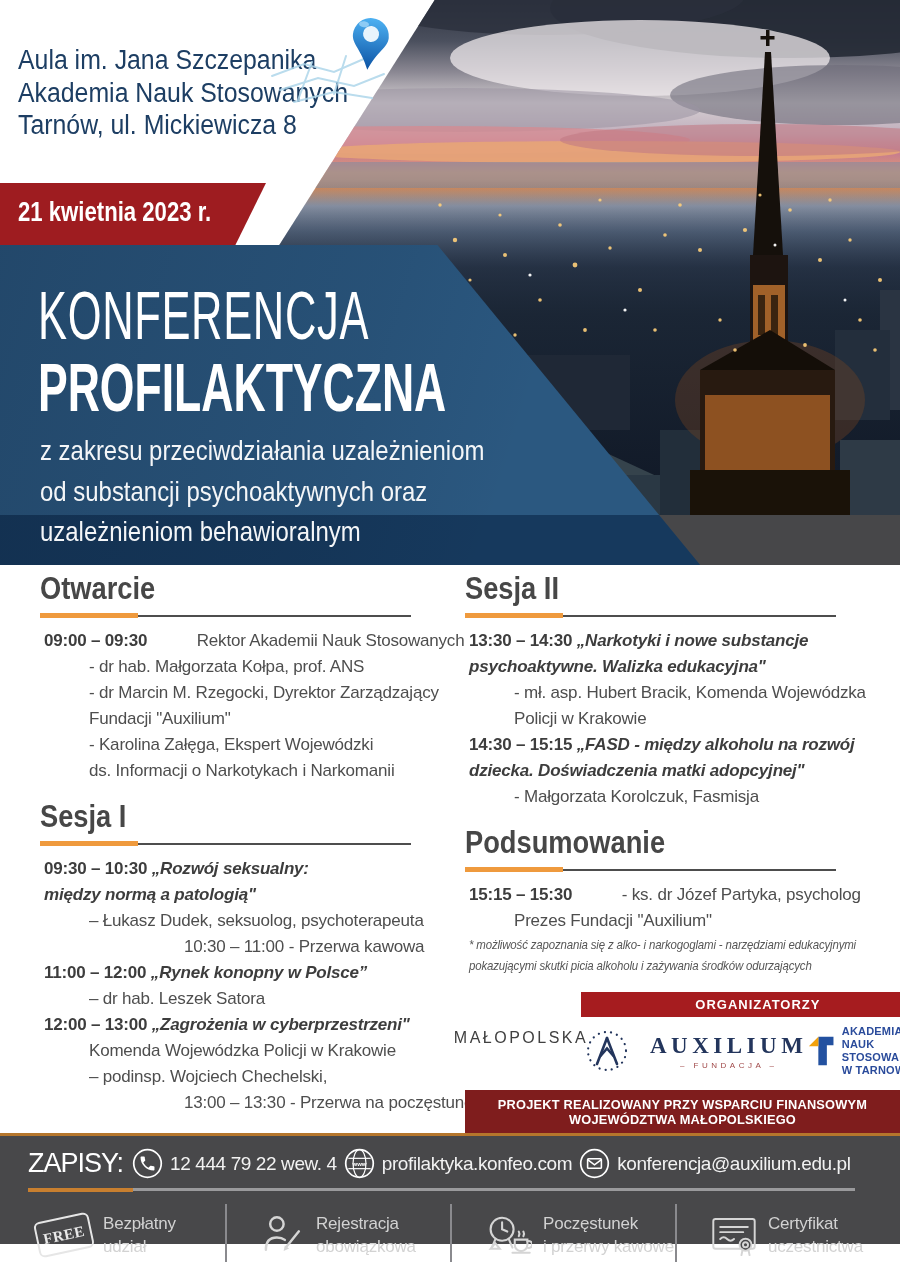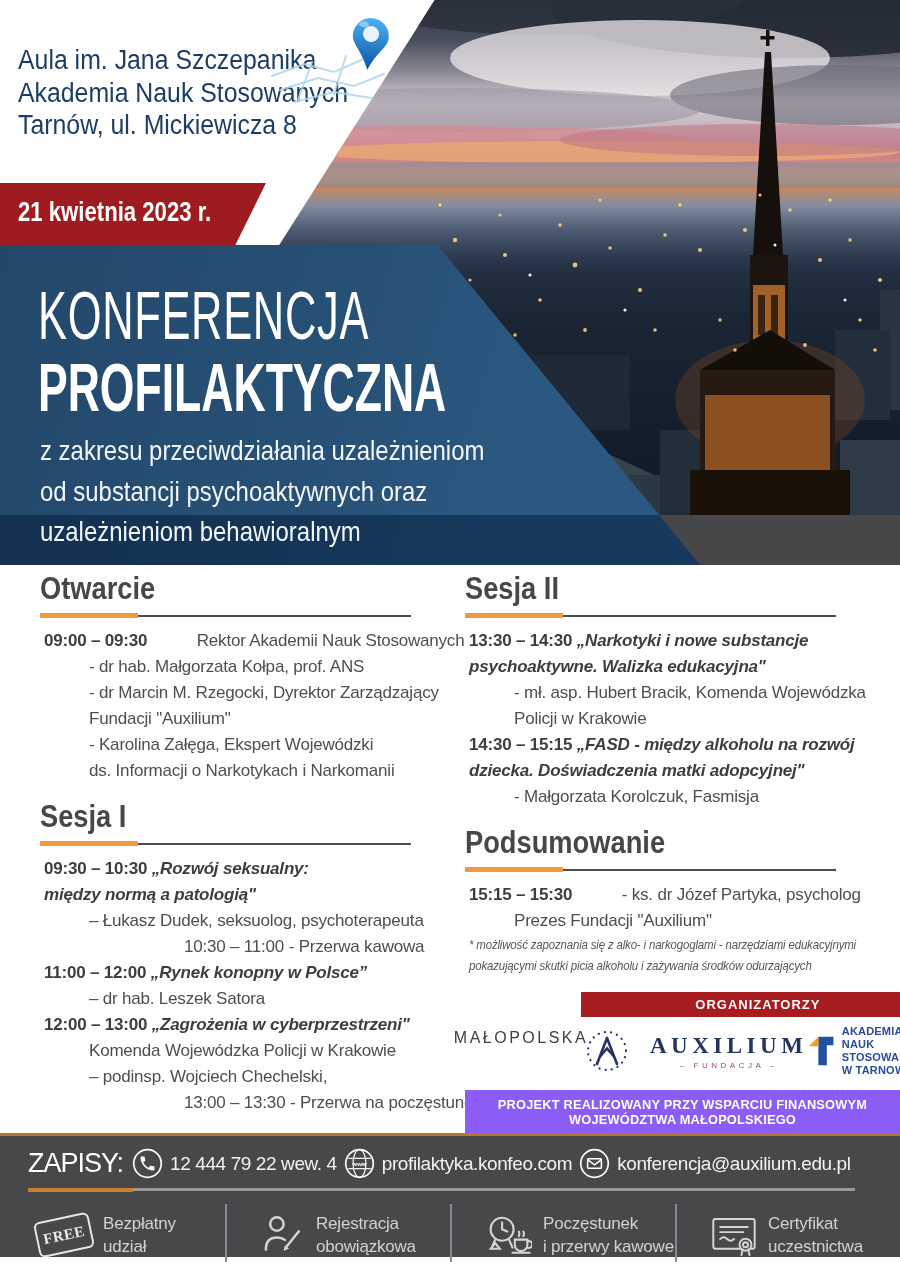--- a/index.html
+++ b/index.html
@@ -65,25 +65,25 @@
   .org-right{flex:1;display:flex;flex-direction:column;}
   .org-banner{height:25px;background:#a61c1f;color:#fff;font-size:13px;font-weight:700;
       letter-spacing:1px;display:flex;align-items:center;justify-content:center;}
   .org-logos{display:flex;align-items:center;justify-content:space-between;padding:8px 2px 0 4px;}
   .auxilium{display:flex;align-items:center;gap:21px;}
   .aux-name{font-family:"Liberation Serif","DejaVu Serif",serif;font-size:23px;font-weight:700;
       letter-spacing:4.5px;color:#23355c;}
   .aux-sub{font-size:8px;letter-spacing:3.5px;color:#a04848;text-align:center;margin-top:2px;}
   .ans{display:flex;align-items:center;gap:6px;}
   .ans-text{font-size:11px;line-height:13px;font-weight:700;color:#2a4b9b;letter-spacing:.2px;}
-  .project-banner{margin-top:6px;background:#8b5cf6;color:#fff;font-size:12.8px;font-weight:700;
+  .project-banner{margin-top:6px;background:#7f1d1d;color:#fff;font-size:12.8px;font-weight:700;
       text-align:center;padding:7px 0 6px;letter-spacing:.2px;}
 
   
-  .footer{position:absolute;left:0;top:1133px;width:900px;height:124px;background:#48484a;
+  .footer{position:absolute;left:0;top:1133px;width:900px;height:111px;background:#48484a;
       border-top:3px solid #b5762c;box-sizing:border-box;}
   .signup-row{display:flex;align-items:center;margin:12px 20px 0 28px;gap:7px;color:#fff;}
   .signup-label{font-size:27px;letter-spacing:-1px;white-space:nowrap;margin-right:2px;}
   .signup-text{font-size:19px;letter-spacing:-0.4px;white-space:nowrap;color:#f2f2f2;}
   .signup-icon{flex:0 0 auto;width:31px;height:31px;}
   .signup-rule{position:relative;margin:9px 45px 0 28px;height:3px;background:#9a9a9c;}
   .signup-rule::before{content:'';position:absolute;left:0;top:-0.5px;width:105px;height:4px;background:#c87f2f;}
   .features{display:flex;margin-top:13px;}
   .feature{flex:1;display:flex;align-items:center;gap:11px;padding-left:36px;height:62px;position:relative;box-sizing:border-box;}
   .feature + .feature::before{content:'';position:absolute;left:0;top:0;bottom:4px;width:2px;background:#8a8a8e;}

